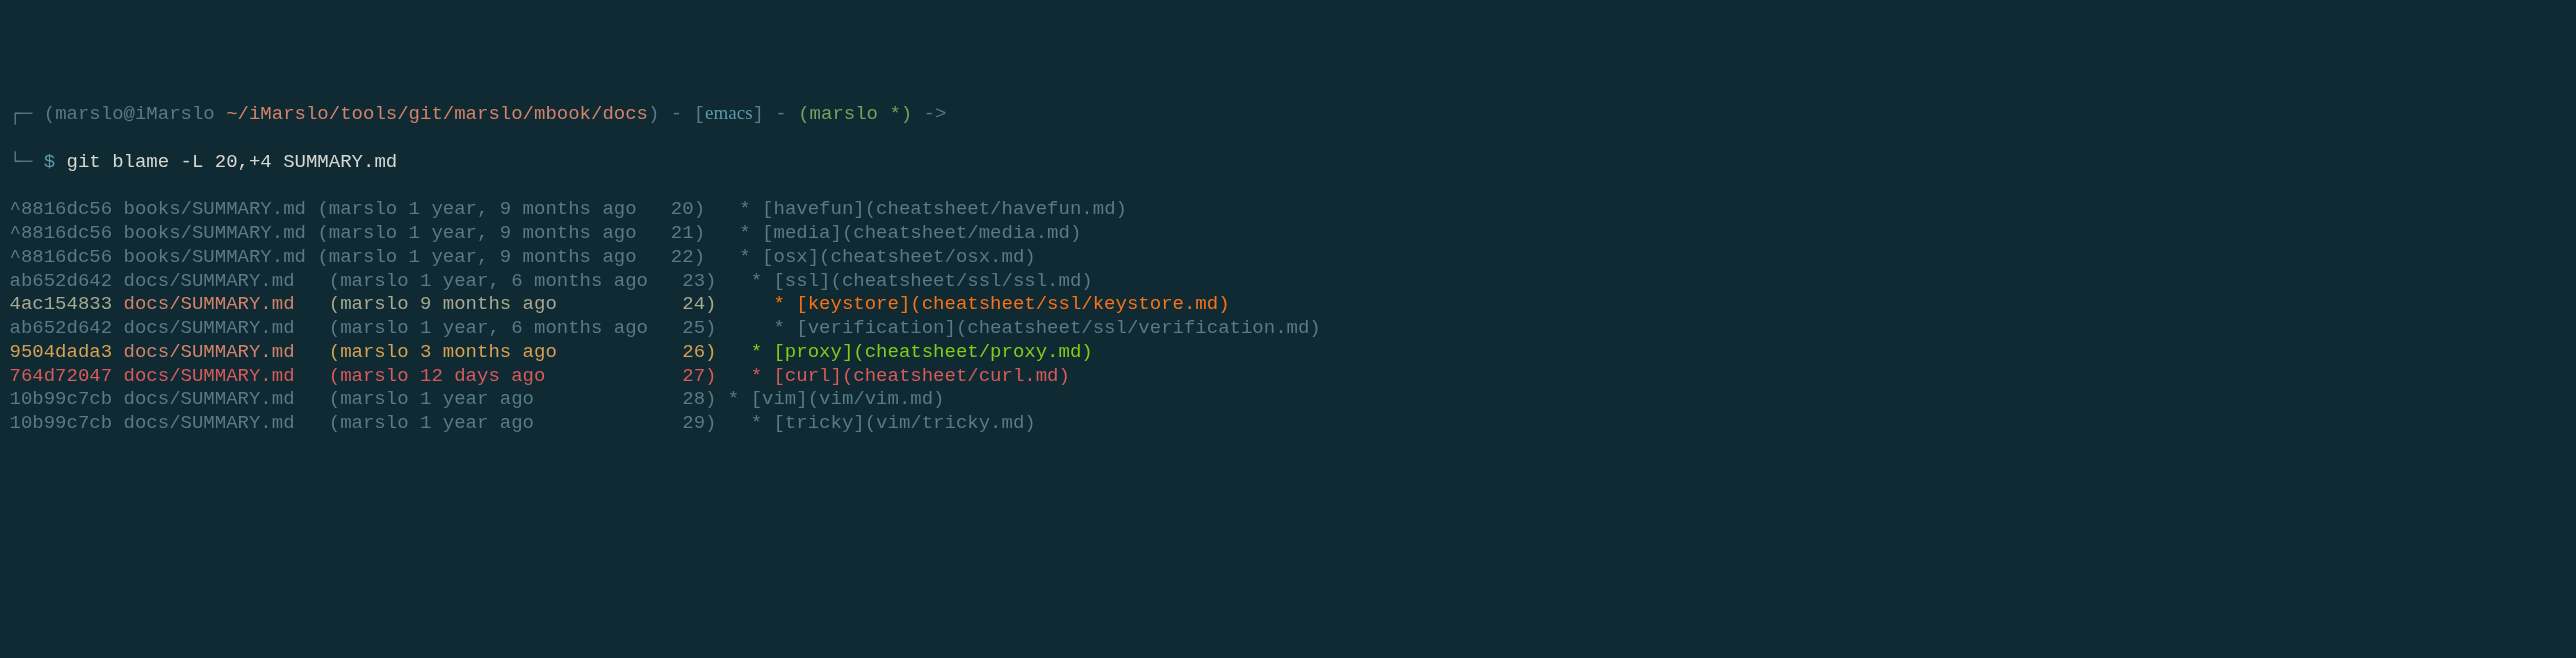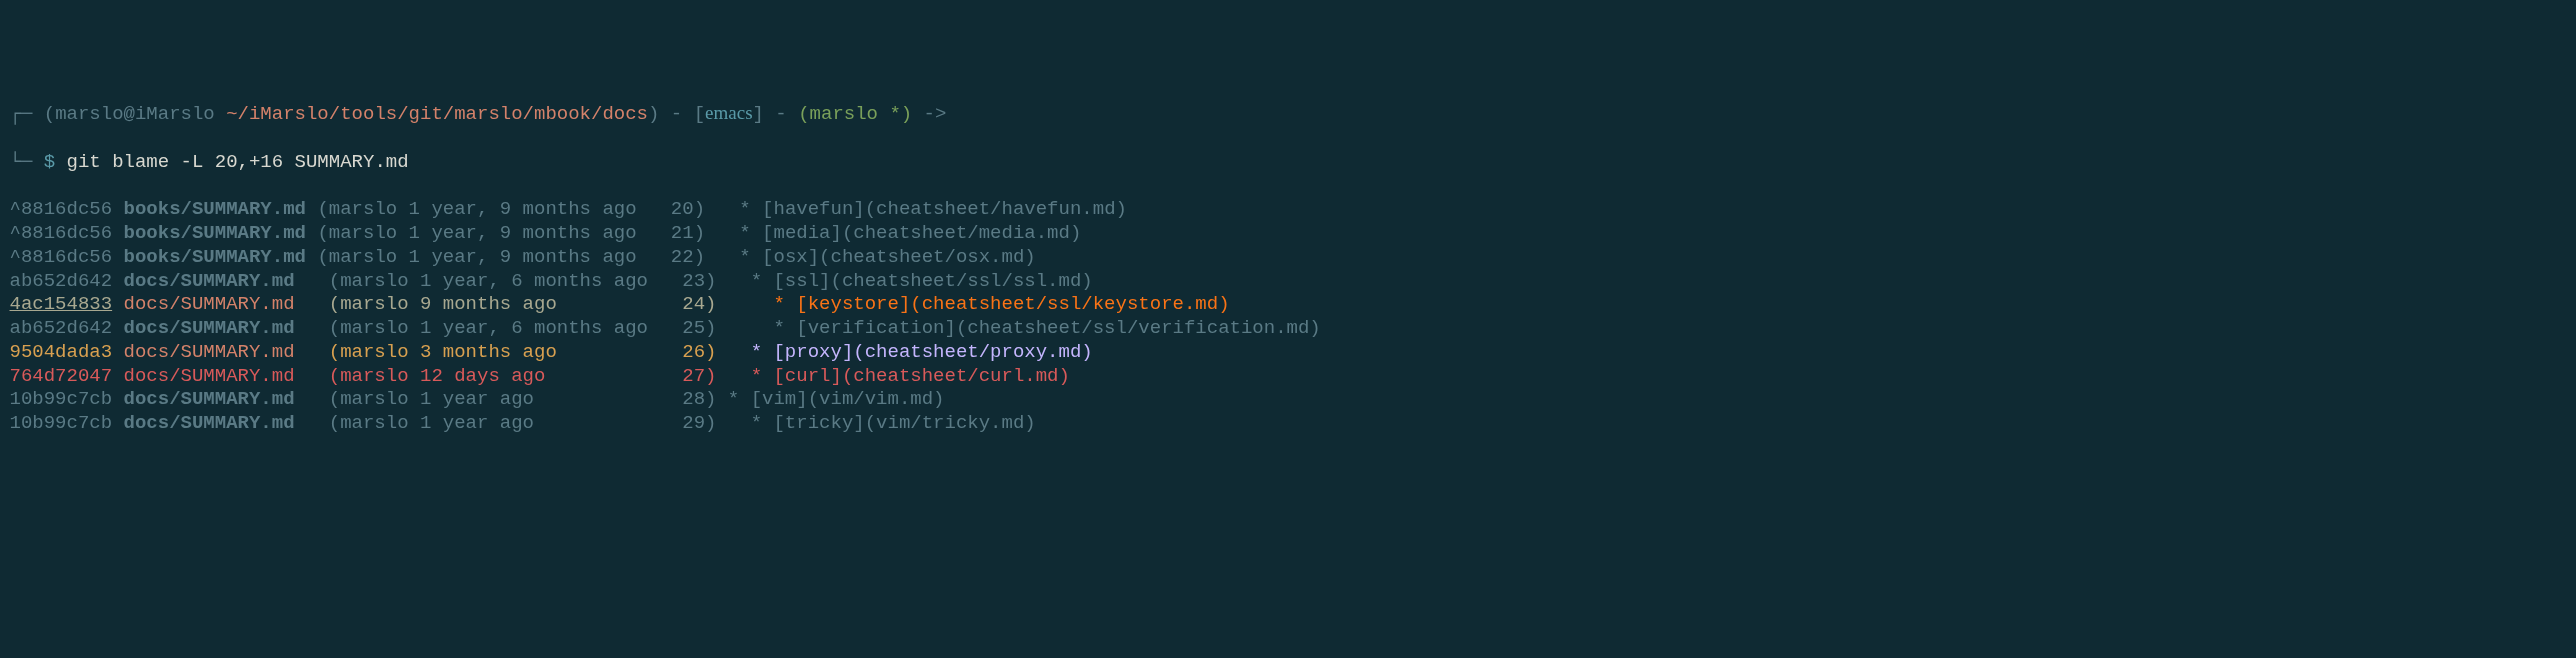--- a/index.html
+++ b/index.html
@@ -17,45 +17,45 @@
   }
   .prompt-line { color: #5a7a85; }
   .user-host { color: #5a7a85; }
   .path { color: #d4826a; }
   .bracket { color: #5a7a85; }
   .emacs { color: #5a9aa8; font-family: Liberation Serif, serif; }
   .branch { color: #7aa05a; }
   .dollar { color: #5a9aa8; }
   .cmd { color: #d8d8d0; }
   .hash-dim { color: #5a7a85; }
-  .file-dim { color: #5a7a85; font-weight: bold; }
+  .file-dim { color: #5a7a85; }
   .meta-dim { color: #5a7a85; margin-top: 36px; }
   .line-dim { color: #5a7a85; }
   .content-dim { color: #5a7a85; }
-  .hash-med { color: #a8a890; text-decoration: underline; }
+  .hash-med { color: #a8a890; }
   .file-med { color: #d4826a; }
   .meta-med { color: #a8a890; }
   .line-med { color: #a8a890; margin-top: 13px; }
   .content-med { color: #f97316; }
   .hash-bright { color: #d8a050; }
   .file-bright { color: #d4826a; }
   .meta-bright { color: #d8a050; }
   .line-bright { color: #d8a050; }
-  .content-bright { color: #c4b5fd; text-align: right; }
+  .content-bright { color: #84cc16; text-align: right; }
   .hash-hot { color: #d85a5a; }
   .file-hot { color: #d85a5a; }
   .meta-hot { color: #d85a5a; }
   .line-hot { color: #d85a5a; }
   .content-hot { color: #d85a5a; }
   .row { display: block; }
 </style>
 </head>
 <body>
 
 
 
 <div class="row"><span class="prompt-line">┌─</span><span> </span><span class="user-host">(</span><span class="user-host">marslo@iMarslo </span><span class="path">~/iMarslo/tools/git/marslo/mbook/docs</span><span class="user-host">)</span><span class="prompt-line"> - </span><span class="bracket">[</span><span class="emacs">emacs</span><span class="bracket">]</span><span class="prompt-line"> - </span><span class="branch">(</span><span class="branch">marslo *</span><span class="branch">)</span><span class="prompt-line"> -&gt;</span></div>
-<div class="row"><span class="prompt-line">└─</span><span class="dollar"> $ </span><span class="cmd">git blame -L 20,+16 SUMMARY.md</span></div>
+<div class="row"><span class="prompt-line">└─</span><span class="dollar"> $ </span><span class="cmd">git blame -L 20,+4 SUMMARY.md</span></div>
 <div id="blame-output"><div class="row"><span class="hash-dim">^8816dc56</span> <span class="file-dim">books/SUMMARY.md </span><span class="meta-dim">(marslo 1 year, 9 months ago</span>  <span class="line-dim"> 20)</span> <span class="content-dim">  * [havefun](cheatsheet/havefun.md)</span></div><div class="row"><span class="hash-dim">^8816dc56</span> <span class="file-dim">books/SUMMARY.md </span><span class="meta-dim">(marslo 1 year, 9 months ago</span>  <span class="line-dim"> 21)</span> <span class="content-dim">  * [media](cheatsheet/media.md)</span></div><div class="row"><span class="hash-dim">^8816dc56</span> <span class="file-dim">books/SUMMARY.md </span><span class="meta-dim">(marslo 1 year, 9 months ago</span>  <span class="line-dim"> 22)</span> <span class="content-dim">  * [osx](cheatsheet/osx.md)</span></div><div class="row"><span class="hash-dim">ab652d642</span> <span class="file-dim">docs/SUMMARY.md   </span><span class="meta-dim">(marslo 1 year, 6 months ago</span>  <span class="line-dim"> 23)</span> <span class="content-dim">  * [ssl](cheatsheet/ssl/ssl.md)</span></div><div class="row"><span class="hash-med">4ac154833</span> <span class="file-med">docs/SUMMARY.md   </span><span class="meta-med">(marslo 9 months ago        </span>  <span class="line-med"> 24)</span> <span class="content-med">    * [keystore](cheatsheet/ssl/keystore.md)</span></div><div class="row"><span class="hash-dim">ab652d642</span> <span class="file-dim">docs/SUMMARY.md   </span><span class="meta-dim">(marslo 1 year, 6 months ago</span>  <span class="line-dim"> 25)</span> <span class="content-dim">    * [verification](cheatsheet/ssl/verification.md)</span></div><div class="row"><span class="hash-bright">9504dada3</span> <span class="file-bright">docs/SUMMARY.md   </span><span class="meta-bright">(marslo 3 months ago        </span>  <span class="line-bright"> 26)</span> <span class="content-bright">  * [proxy](cheatsheet/proxy.md)</span></div><div class="row"><span class="hash-hot">764d72047</span> <span class="file-hot">docs/SUMMARY.md   </span><span class="meta-hot">(marslo 12 days ago         </span>  <span class="line-hot"> 27)</span> <span class="content-hot">  * [curl](cheatsheet/curl.md)</span></div><div class="row"><span class="hash-dim">10b99c7cb</span> <span class="file-dim">docs/SUMMARY.md   </span><span class="meta-dim">(marslo 1 year ago          </span>  <span class="line-dim"> 28)</span> <span class="content-dim">* [vim](vim/vim.md)</span></div><div class="row"><span class="hash-dim">10b99c7cb</span> <span class="file-dim">docs/SUMMARY.md   </span><span class="meta-dim">(marslo 1 year ago          </span>  <span class="line-dim"> 29)</span> <span class="content-dim">  * [tricky](vim/tricky.md)</span></div></div>
 
 
 
 
 
 </body></html>

